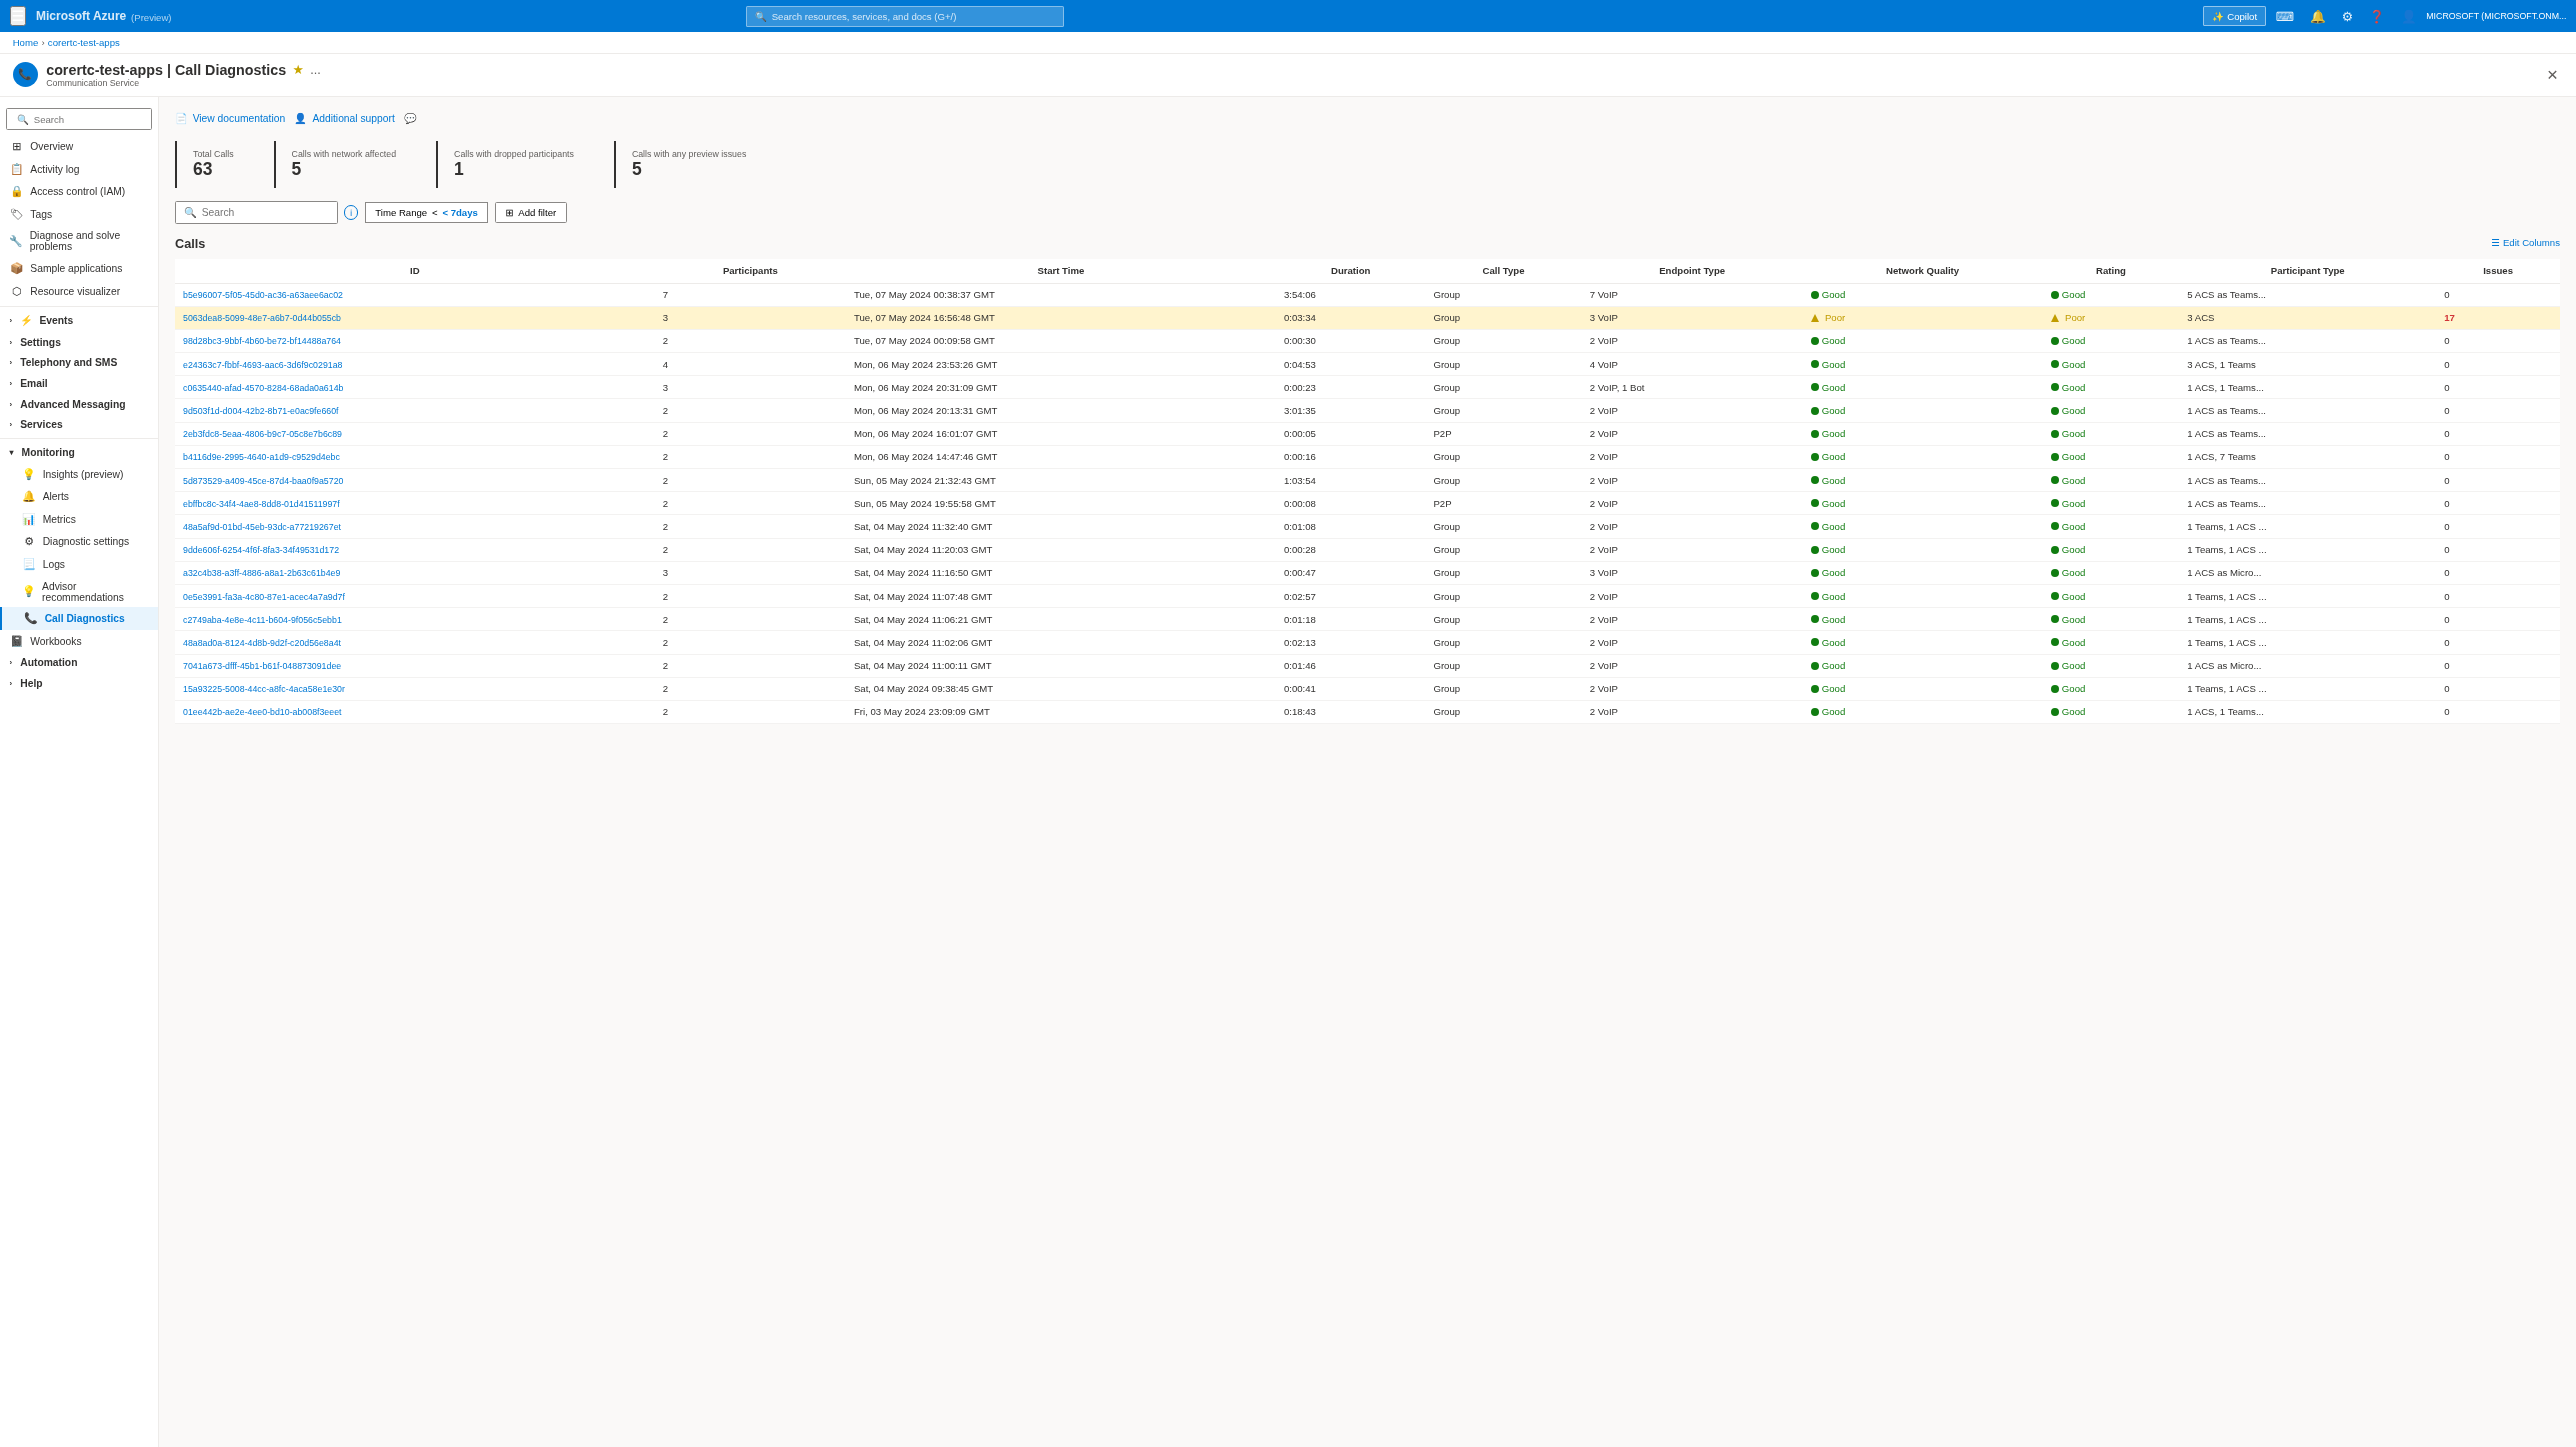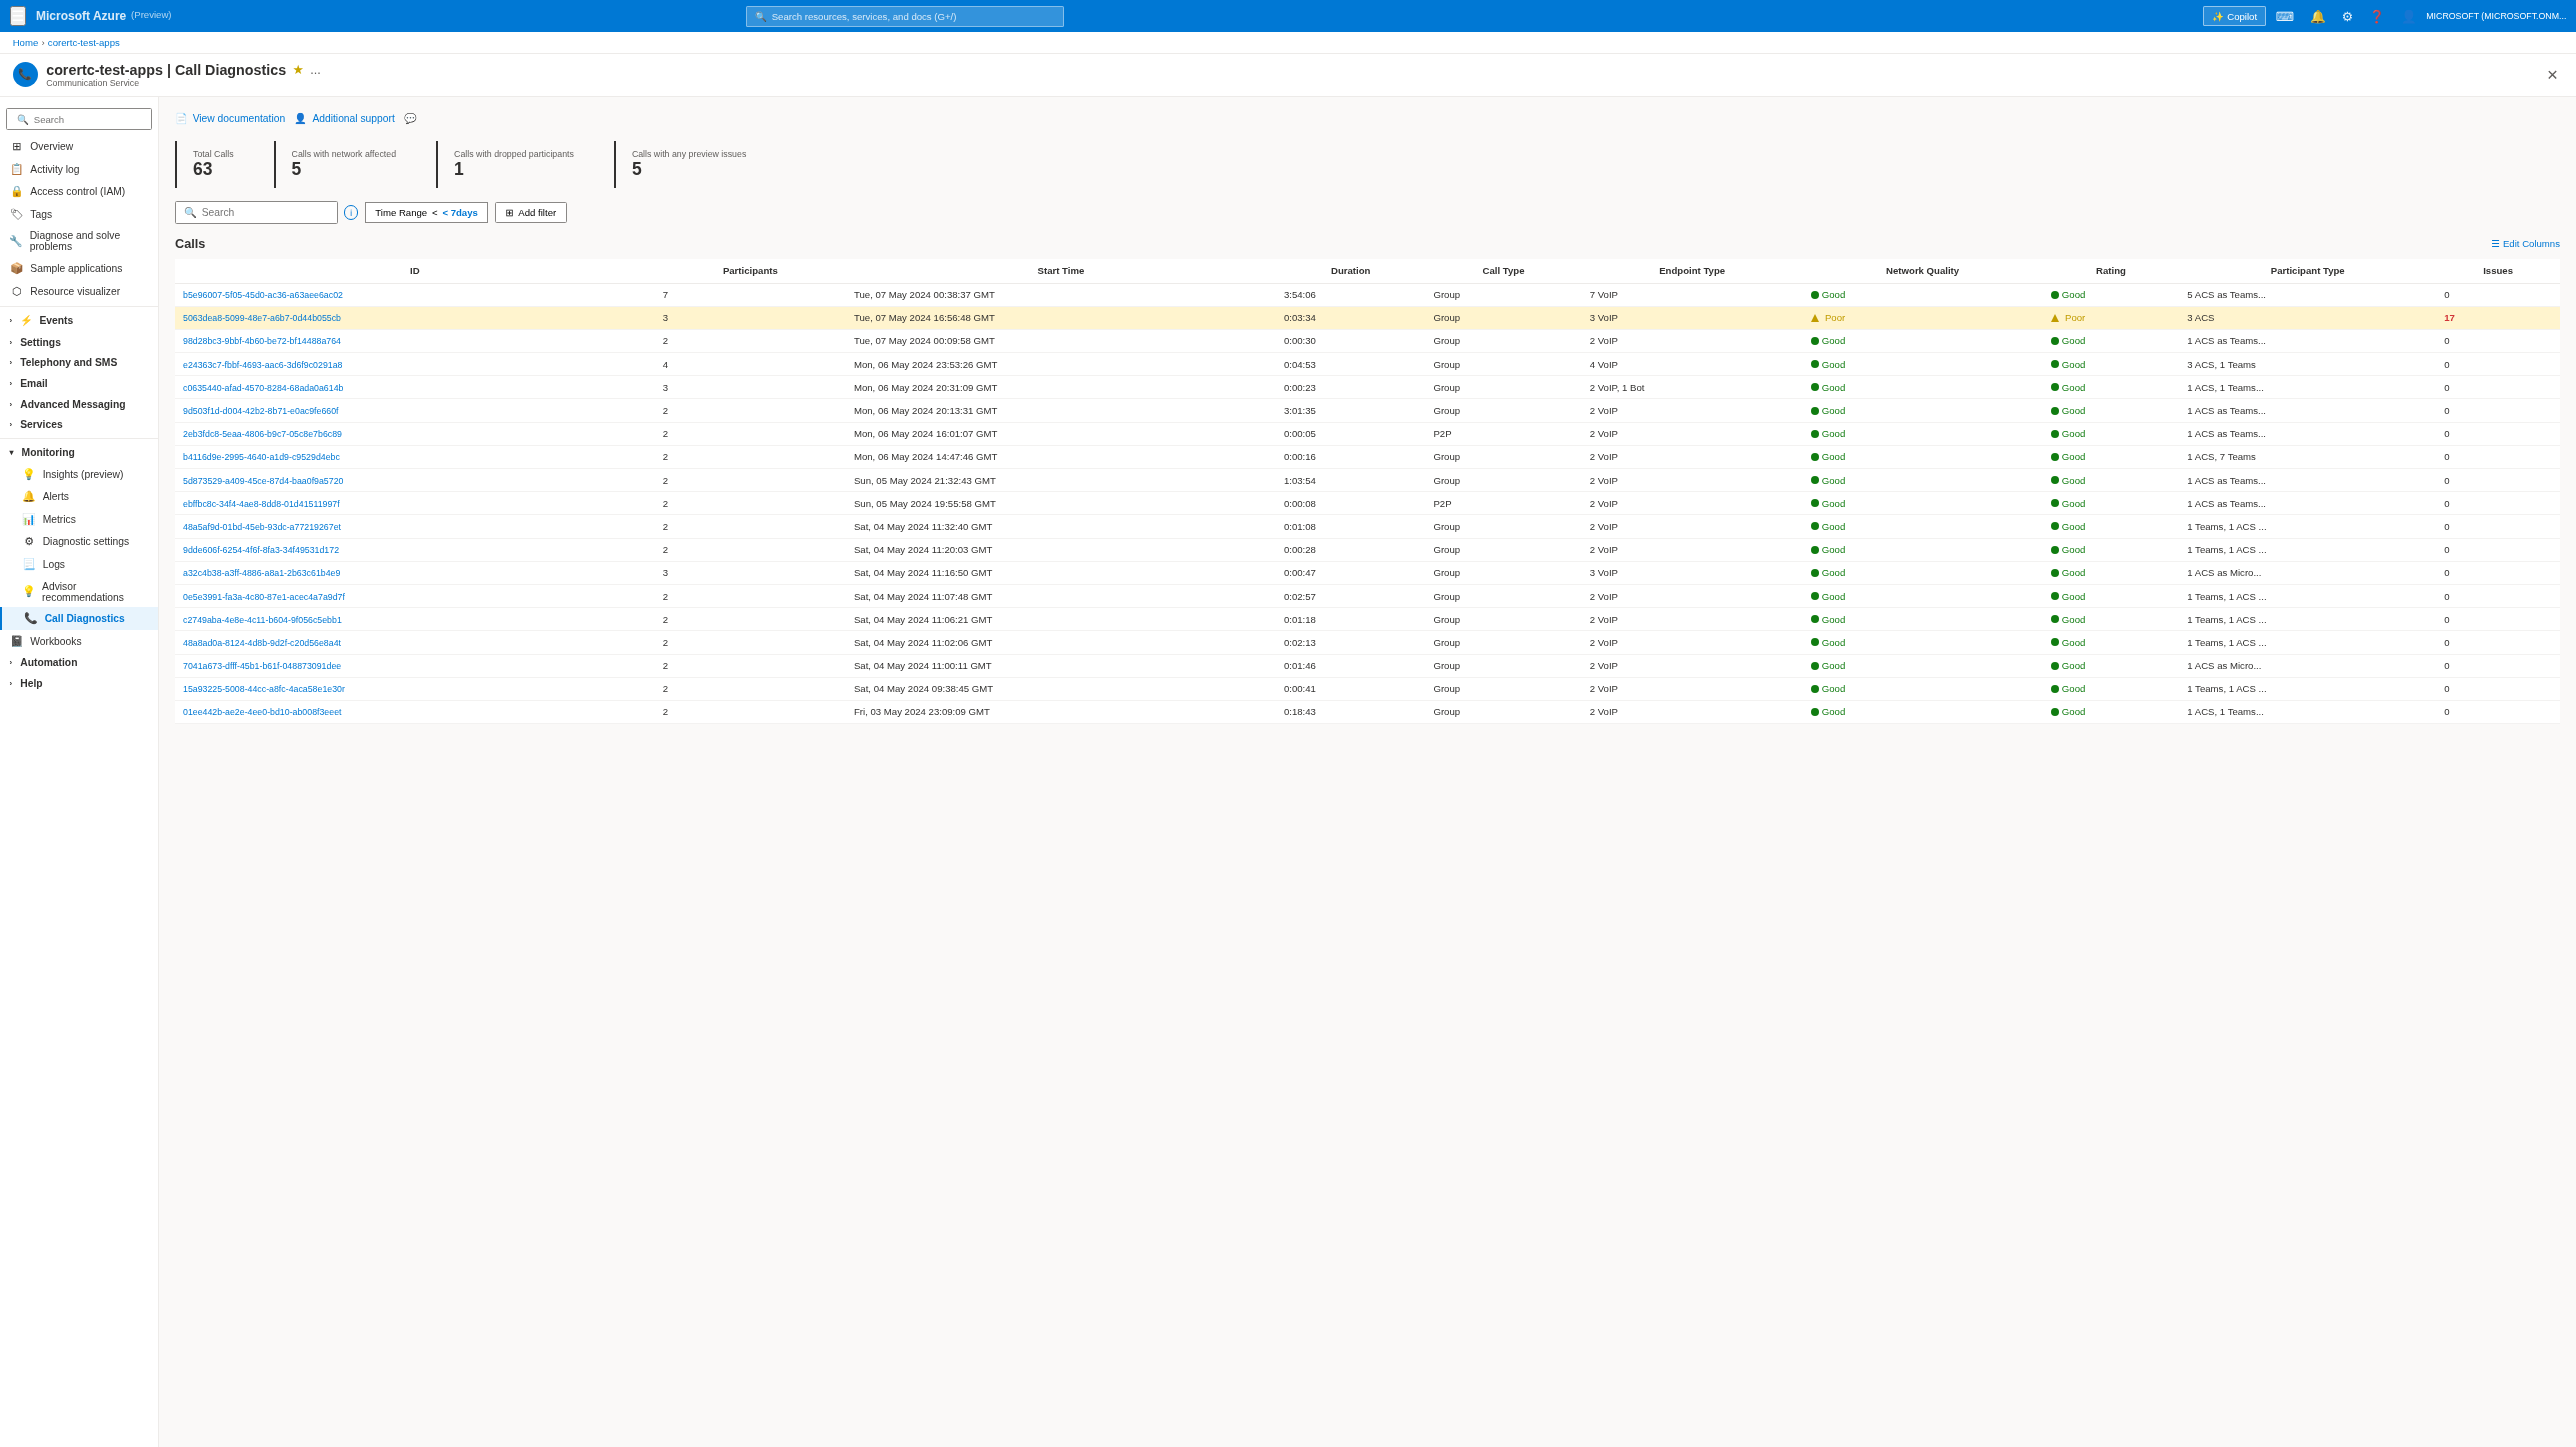--- a/index.html
+++ b/index.html
@@ -1,21 +1,21 @@
 <!DOCTYPE html>
 <html style="font-size:12.7px"><head>
   <meta charset="utf-8">
   <style>
     * { box-sizing: border-box; margin: 0; padding: 0; }
     body { font-family: 'Segoe UI', Arial, sans-serif; font-size: 10.3px; background: #f3f2f1; color: #323130; display: flex; flex-direction: column; height: 100vh; overflow: hidden; }
 
     
     .topnav { background: #0078d4; display: flex; align-items: center; height: 32px; padding: 0 9.6px; gap: 9.6px; flex-shrink: 0; }
     .topnav-hamburger { color: white; font-size: 14.3px; cursor: pointer; }
-    .topnav-logo { display: flex; align-items: flex-start; gap: 4.8px; color: white; font-size: 12px; font-weight: 600; white-space: nowrap; }
+    .topnav-logo { display: flex; align-items: flex-end; gap: 4.8px; color: white; font-size: 12px; font-weight: 600; white-space: nowrap; }
     .topnav-logo span { opacity: 0.85; font-weight: 400; font-size: 10.3px; }
     .topnav-search { flex: 1; max-width: 318px; margin: 0 auto; background: rgba(255,255,255,0.2); border: 0.8px solid rgba(255,255,255,0.4); border-radius: 1.6px; display: flex; align-items: center; padding: 0 8px; height: 21px; color: white; font-size: 9.6px; gap: 4.8px; }
     .topnav-search input { background: transparent; border: none; outline: none; color: white; font-size: 9.6px; width: 100%; }
     .topnav-search input::placeholder { color: rgba(255,255,255,0.8); }
     .topnav-right { display: flex; align-items: center; gap: 3.2px; margin-left: auto; }
     .topnav-icon-btn { color: white; background: none; border: none; cursor: pointer; padding: 3.2px 6.4px; font-size: 12.7px; opacity: 0.9; }
     .copilot-btn { background: rgba(255,255,255,0.15); border: 0.8px solid rgba(255,255,255,0.5); border-radius: 1.6px; color: white; padding: 3.2px 8px; font-size: 9.6px; cursor: pointer; display: flex; align-items: center; gap: 3.2px; }
     .topnav-username { color: white; font-size: 8.8px; white-space: nowrap; }
 
     
@@ -67,21 +67,21 @@
     
     .search-filter-row { display: flex; align-items: center; gap: 6.4px; margin-bottom: 12.7px; }
     .search-box { display: flex; align-items: center; gap: 4.8px; border: 0.8px solid #8a8886; padding: 4px 8px; background: white; min-width: 159px; border-radius: 1.6px; }
     .search-box input { border: none; outline: none; font-size: 10.3px; width: 100%; }
     .filter-btn { display: flex; align-items: center; gap: 4.8px; border: 0.8px solid #8a8886; background: white; padding: 4px 9.6px; font-size: 9.6px; cursor: pointer; border-radius: 1.6px; }
     .time-range-btn { display: flex; align-items: center; gap: 4.8px; border: 0.8px solid #8a8886; background: white; padding: 4px 9.6px; font-size: 9.6px; cursor: pointer; border-radius: 0; }
     .time-range-btn strong { color: #0078d4; }
     .info-icon { width: 14.3px; height: 14.3px; border-radius: 50%; border: 0.8px solid #0078d4; color: #0078d4; font-size: 8.8px; display: flex; align-items: center; justify-content: center; cursor: pointer; }
 
     
-    .section-title { font-size: 12.7px; font-weight: 600; margin-bottom: 8px; display: flex; align-items: center; justify-content: space-between; }
+    .section-title { font-size: 12.7px; font-weight: 600; margin-bottom: 8px; display: flex; align-items: flex-start; justify-content: space-between; }
     .edit-cols-btn { font-size: 9.6px; color: #0078d4; background: none; border: none; cursor: pointer; display: flex; align-items: center; gap: 3.2px; }
 
     .calls-table { width: 100%; border-collapse: collapse; background: white; font-size: 9.6px; }
     .calls-table th { background: white; border-bottom: 1.6px solid #edebe9; padding: 6.4px 8px; text-align: center; font-weight: 600; color: #323130; font-size: 9.6px; white-space: nowrap; }
     .calls-table td { padding: 5.6px 8px; border-bottom: 0.8px solid #f3f2f1; color: #323130; white-space: nowrap; }
     .calls-table tr.highlighted td { background: #fff4ce; }
     .calls-table a { color: #0078d4; text-decoration: none; font-size: 8.8px; }
 
     .badge-good { display: flex; align-items: center; gap: 3.2px; color: #107c10; }
     .badge-poor { display: flex; align-items: center; gap: 3.2px; color: #c19c00; }

